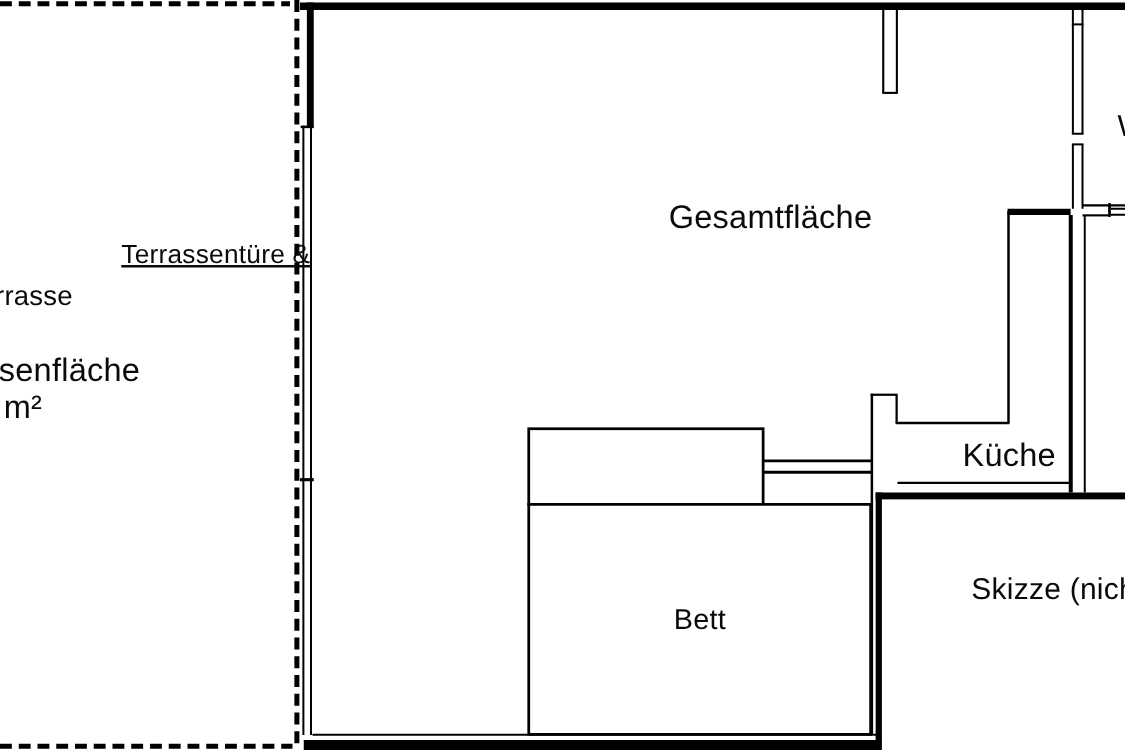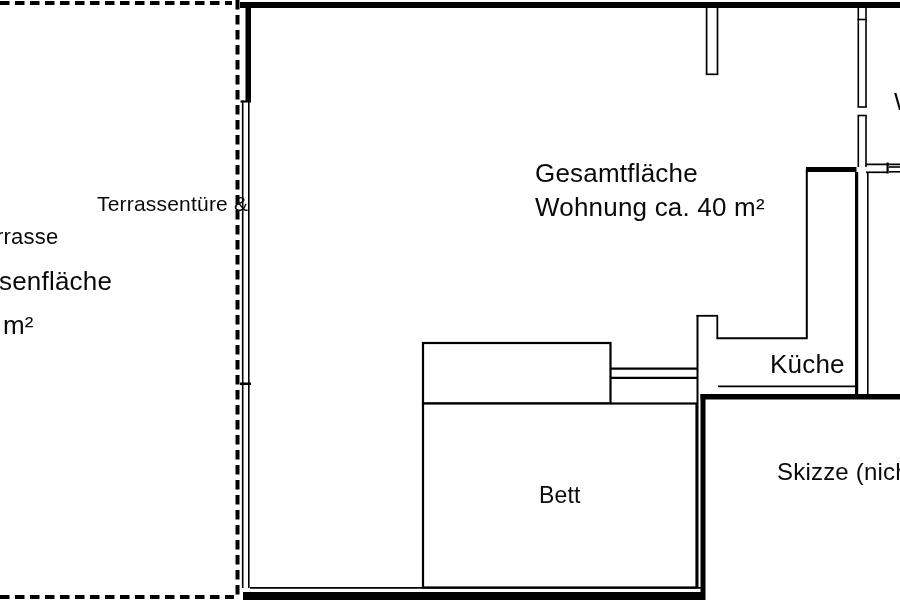--- a/index.html
+++ b/index.html
@@ -8,23 +8,23 @@
     font-family:"Liberation Sans", sans-serif;
     -webkit-font-smoothing:antialiased;
   }
   #plan{position:relative;width:900px;height:440px;background:#ffffff;}
   #plan svg{position:absolute;left:0;top:0;}
   .lbl{
     position:absolute;color:#0a0a0a;white-space:nowrap;
     letter-spacing:0.2px;line-height:1.0;
   }
   .lbl-main{left:535px;top:156px;font-size:26px;line-height:34px;}
-  .lbl-terrdoor{left:97px;top:192px;font-size:21px;line-height:24.5px;}
+  .lbl-terrdoor{left:97px;top:192px;font-size:21px;line-height:24.5px;text-decoration:underline;}
   .lbl-terrasse{left:-4px;top:226px;font-size:22px;}
-  .lbl-senflaeche{left:-1px;top:268px;font-size:26px;}
+  .lbl-senflaeche{left:-1px;top:283px;font-size:26px;}
   .lbl-m2{left:3px;top:312px;font-size:26px;}
   .lbl-kueche{left:770px;top:351px;font-size:26px;}
   .lbl-bett{left:539px;top:484px;font-size:23px;text-align:right;}
   .lbl-skizze{left:777px;top:460px;font-size:24px;}
   .lbl-w{left:894px;top:90px;font-size:24px;}
 </style>
 </head>
 <body>
 
 <div id="plan">
@@ -92,21 +92,20 @@
     <g stroke="#000" stroke-width="2.2" fill="#ffffff">
       <rect x="423" y="343" width="187.5" height="60.5"></rect>
       <rect x="423" y="403.5" width="273.5" height="184"></rect>
       <line x1="610.5" y1="368.6" x2="697" y2="368.6"></line>
       <line x1="610.5" y1="377.8" x2="697" y2="377.8"></line>
     </g>
   </svg>
 
   <div class="lbl lbl-main">
     <div>Gesamtfläche</div>
-    <div>Wohnung ca. 40 m²</div>
   </div>
 
   <div class="lbl lbl-terrdoor">
     <div>Terrassentüre &amp;</div>
   </div>
 
   <div class="lbl lbl-terrasse">rrasse</div>
 
   <div class="lbl lbl-senflaeche">senfläche</div>
   <div class="lbl lbl-m2">m²</div>

